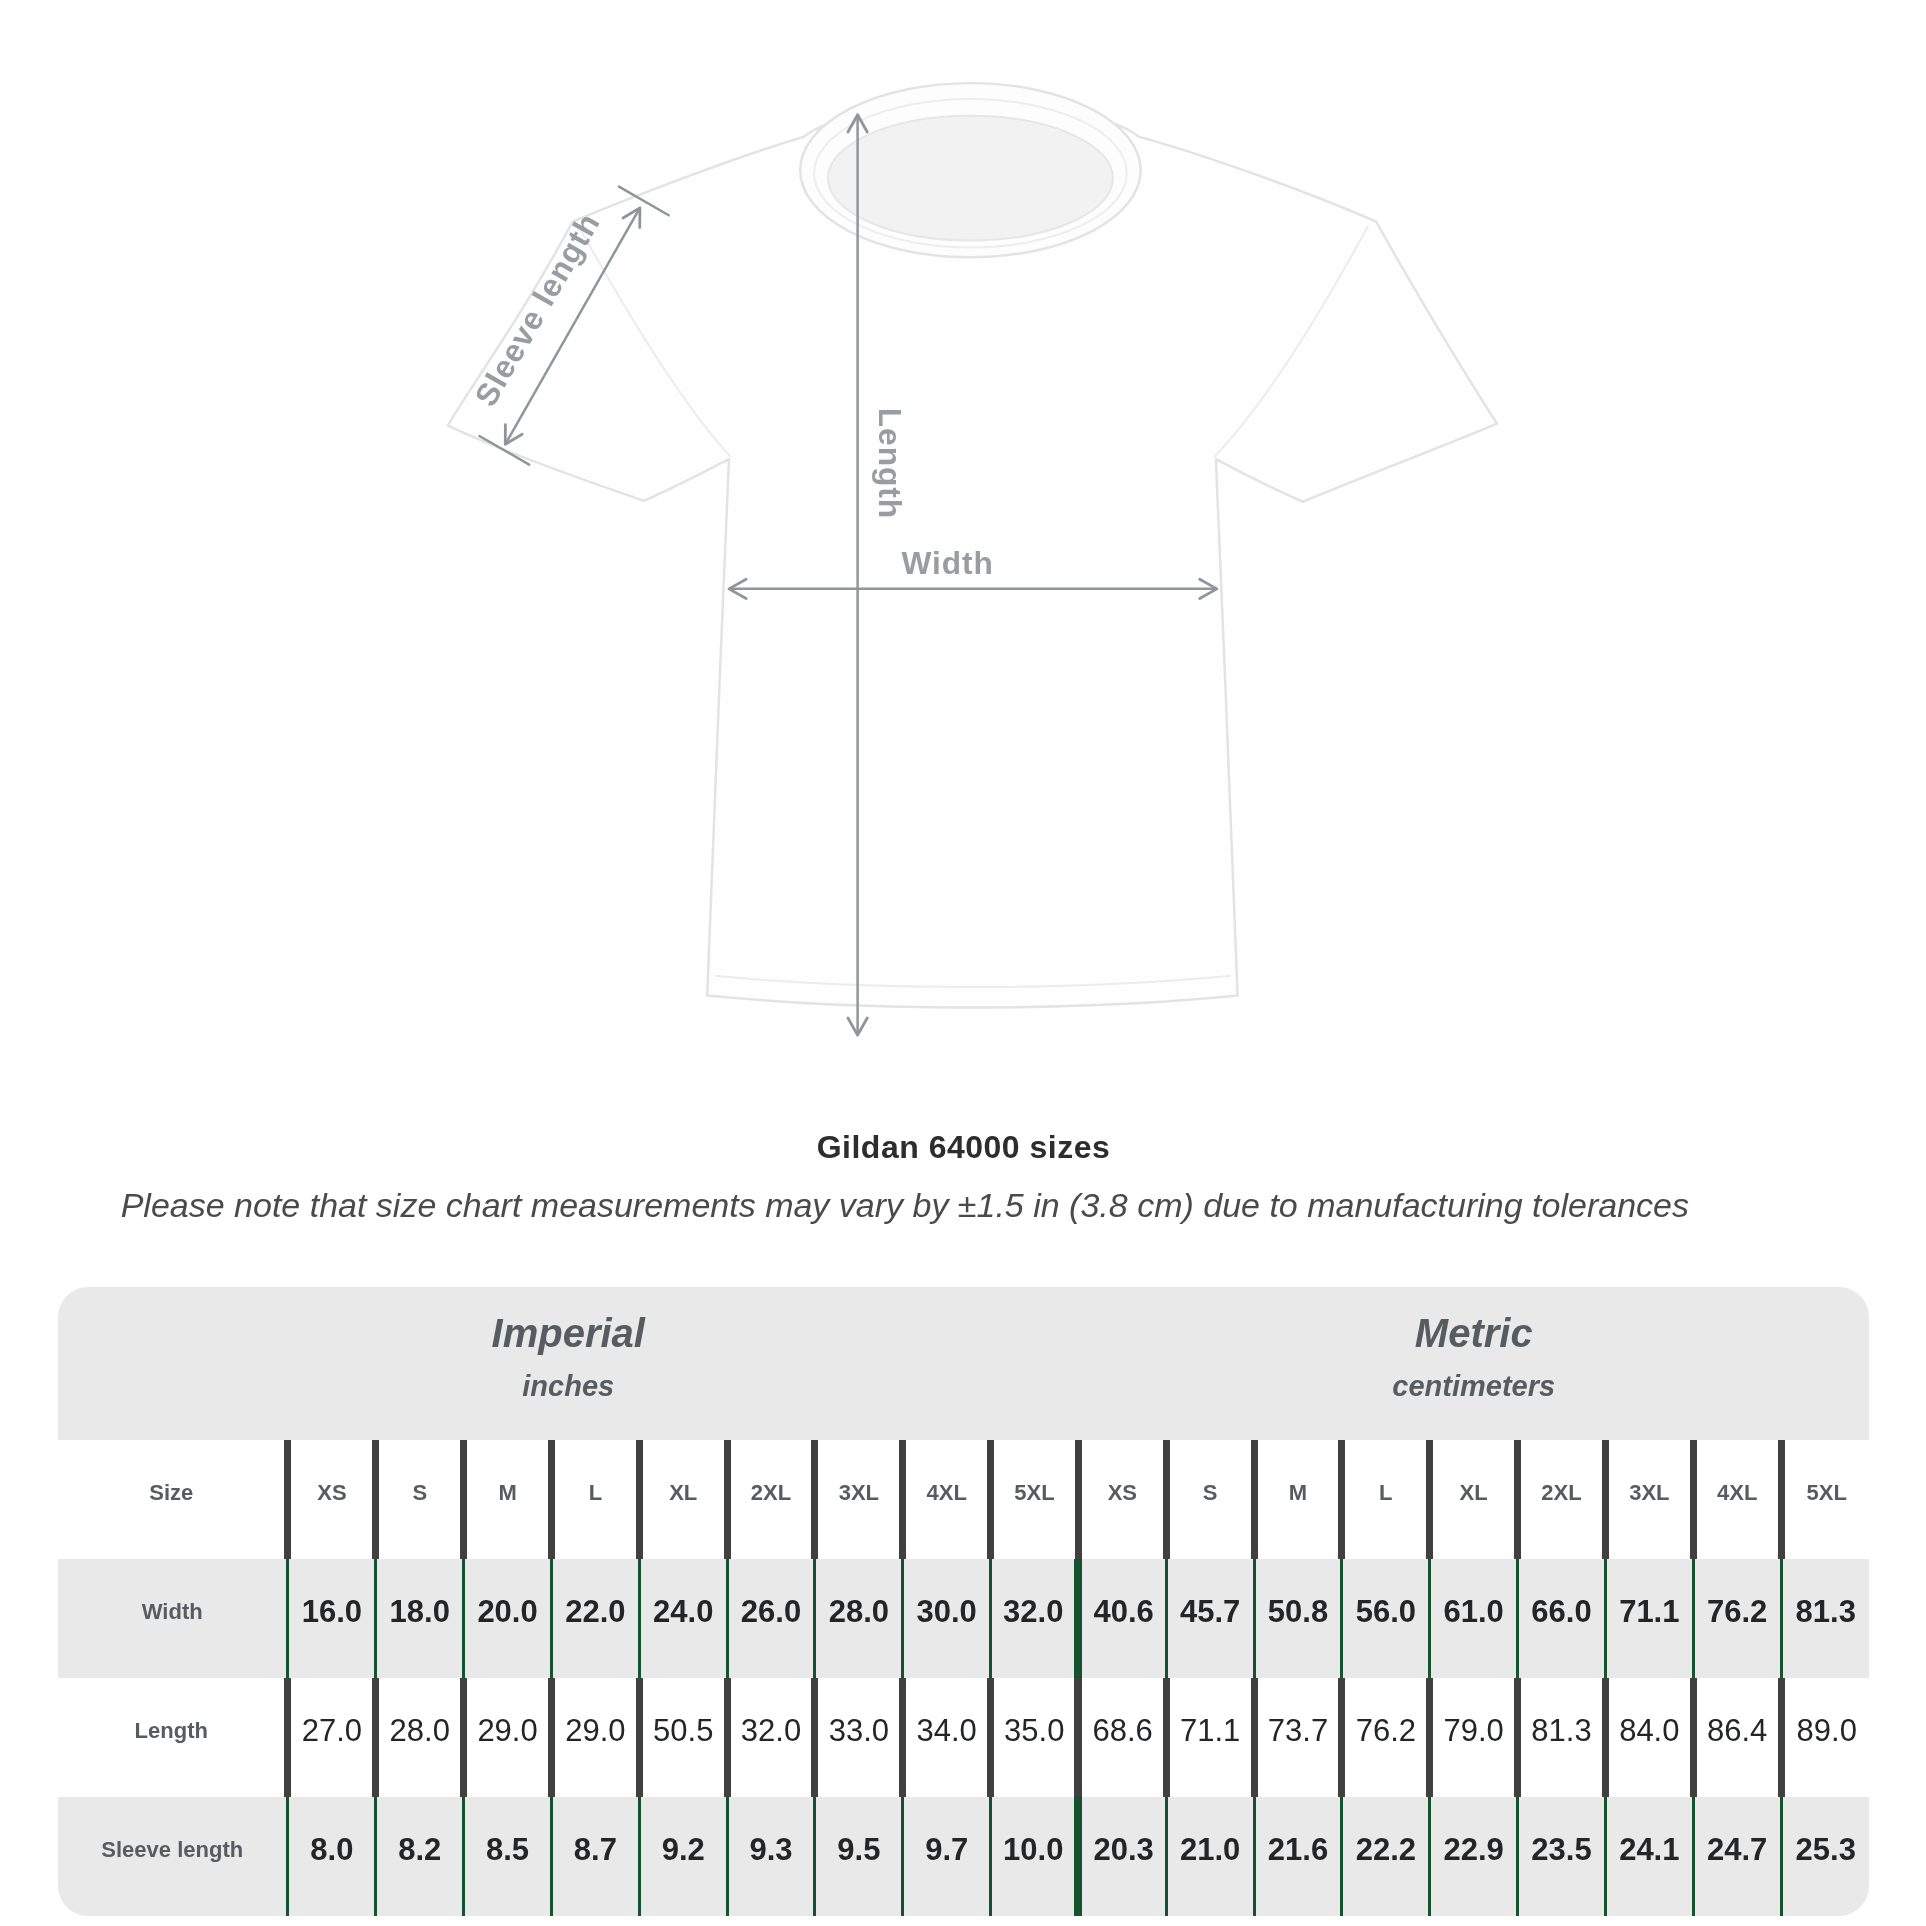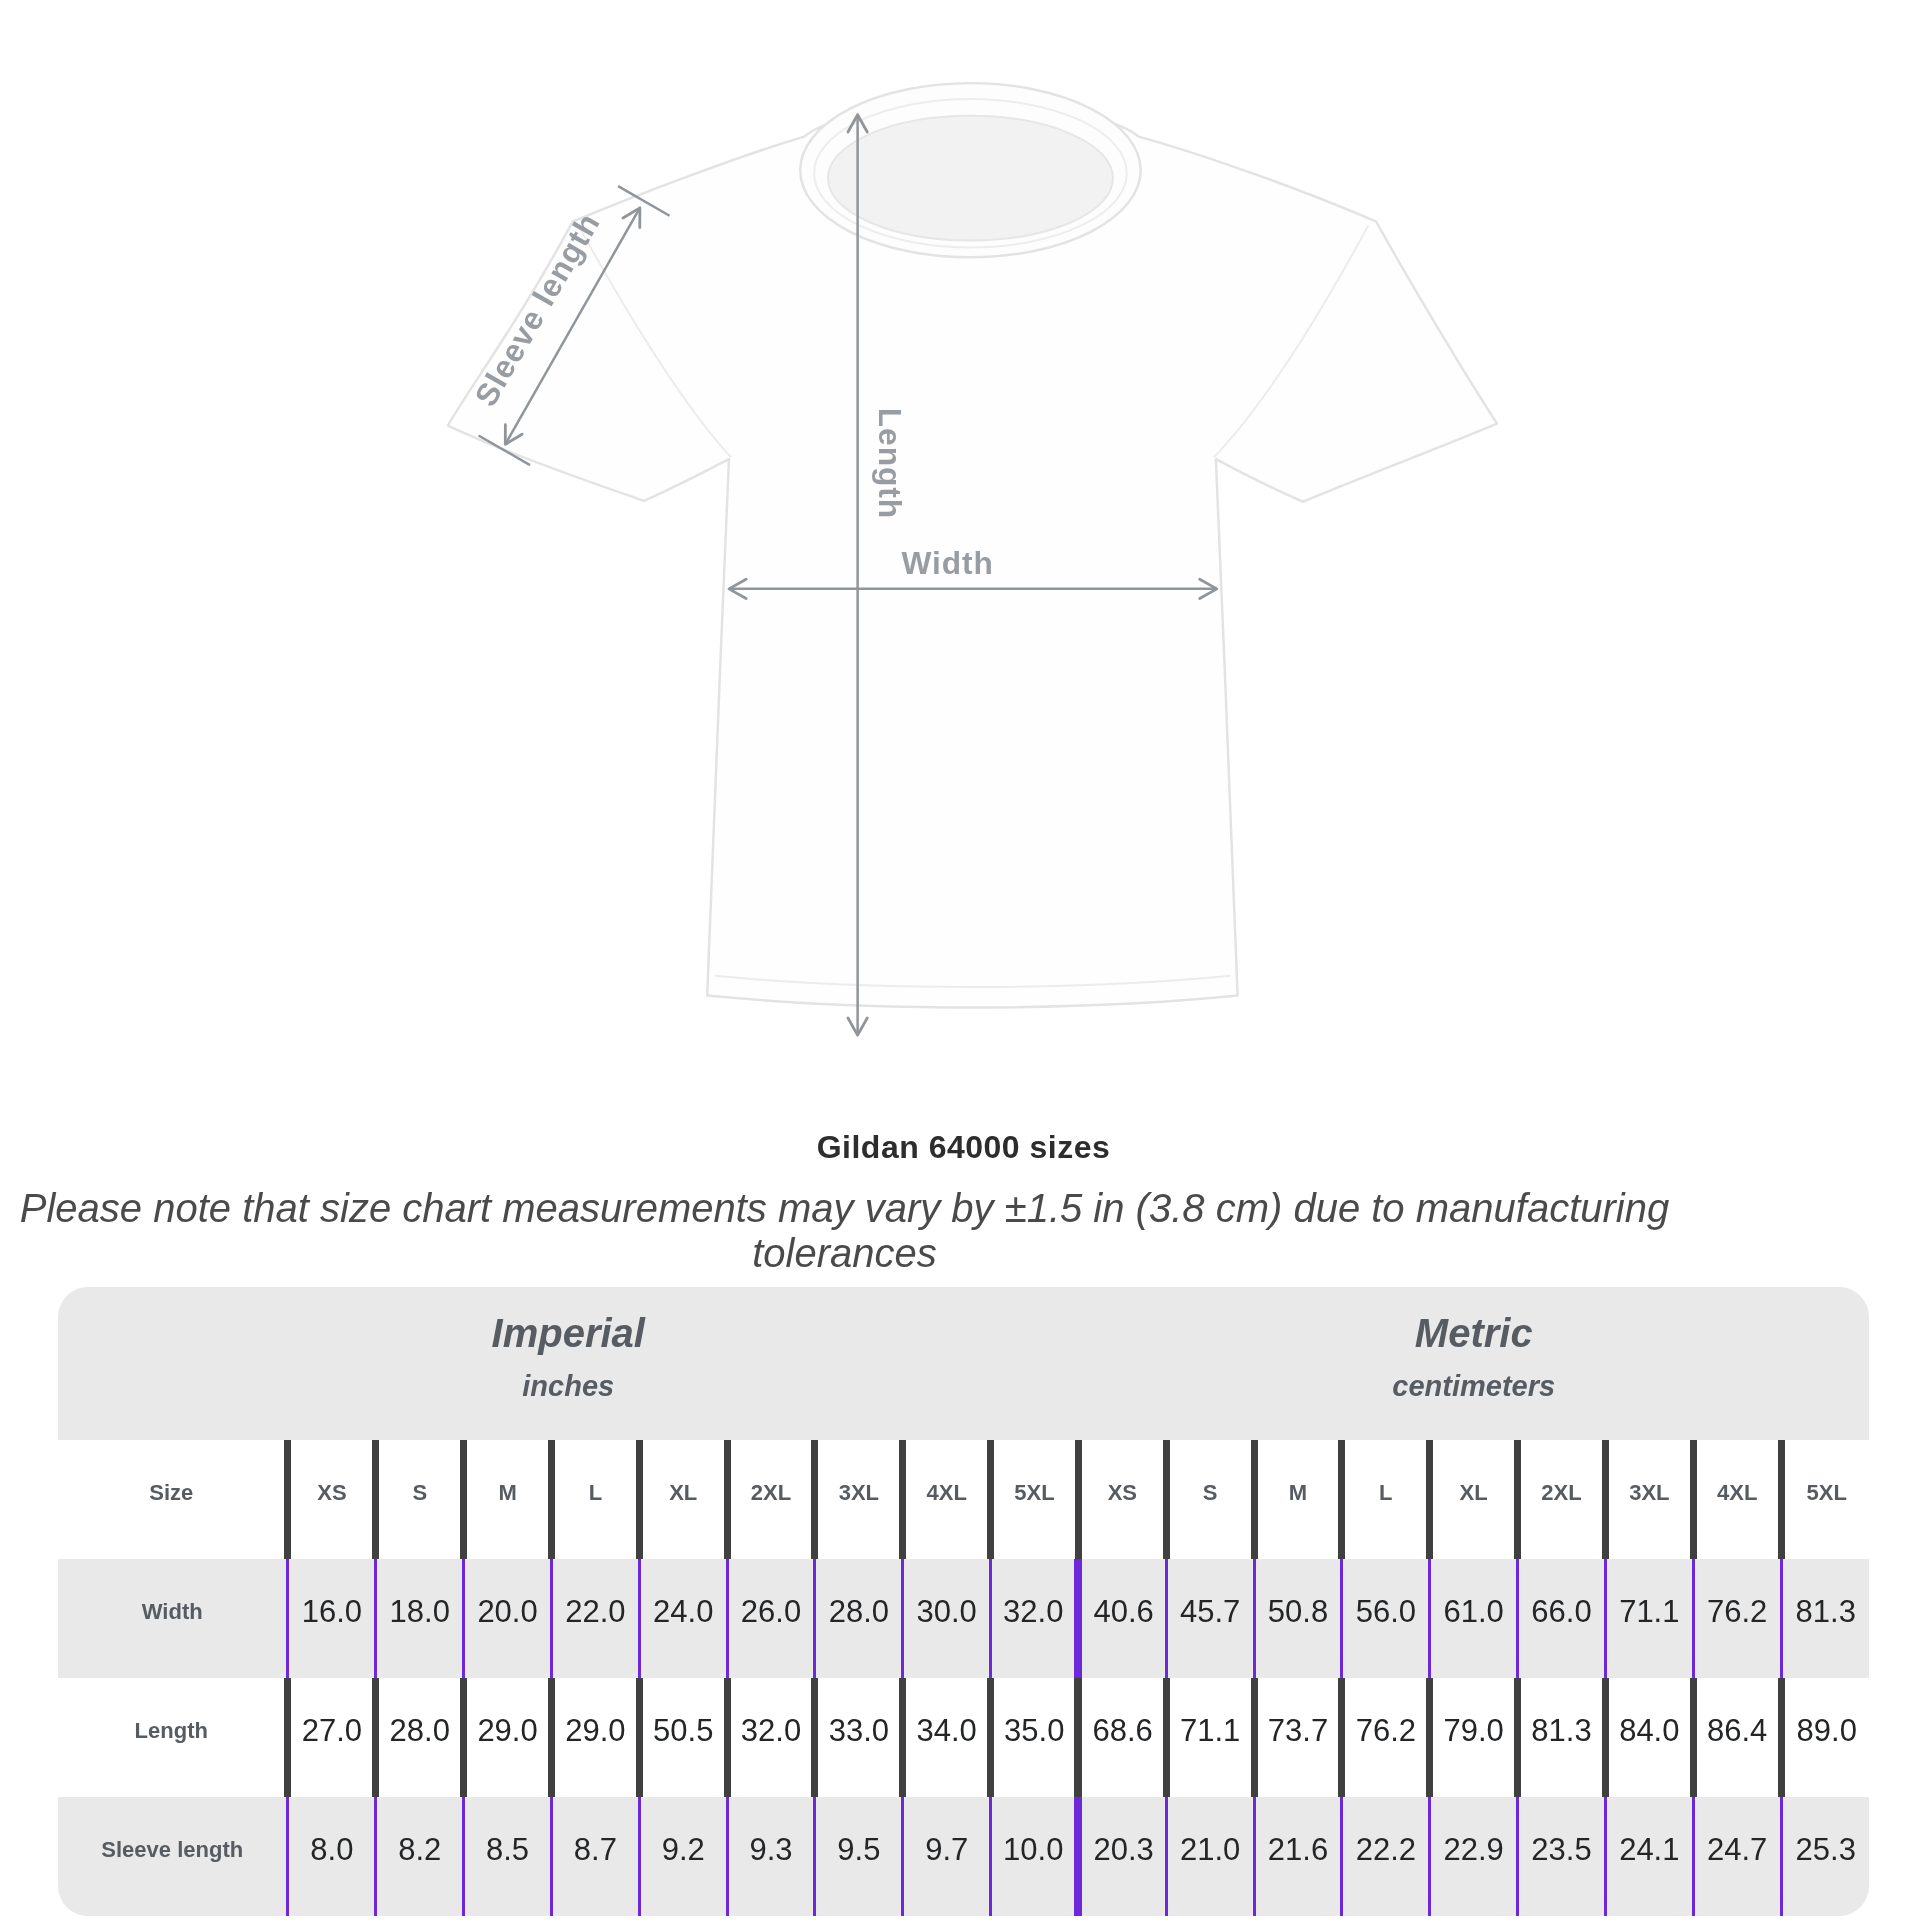--- a/index.html
+++ b/index.html
@@ -39,22 +39,22 @@
     text-align: center;
     font-size: 32px;
     font-weight: bold;
     color: #2d2d2d;
     letter-spacing: 0.5px;
   }
   .subtitle {
     position: absolute;
     left: 0; top: 1186px;
     width: 1689px;
-    text-align: center;
-    font-size: 40px;
+    text-align: right;
+    font-size: 34px;
     font-style: italic;
     color: #4a4a4a;
   }
 
   
   .table-wrap {
     position: absolute;
     left: 58px; top: 1287px;
     width: 1811px; height: 629px;
     border-radius: 30px;
@@ -90,21 +90,21 @@
     font-size: 29px;
     font-style: italic;
     color: #565c61;
   }
 
   tr.row-white th, tr.row-white td { background: #ffffff; }
   tr.row-gray  th, tr.row-gray  td { background: #e9e9e9; }
 
   
   tr.row-white td, tr.row-white th.h-size { border-left: 7px solid #404040; }
-  tr.row-gray  td { border-left: 3px solid #6d28d9; }
+  tr.row-gray  td { border-left: 3px solid #14532d; font-weight: bold; }
   tr.row-white .b-thick { border-left-width: 8px; }
   tr.row-gray  .b-thick { border-left-width: 8px; }
 
   .h-size, .row-label {
     font-size: 22px;
     font-weight: bold;
     color: #565c61;
   }
   .size-table td {
     font-size: 31px;

